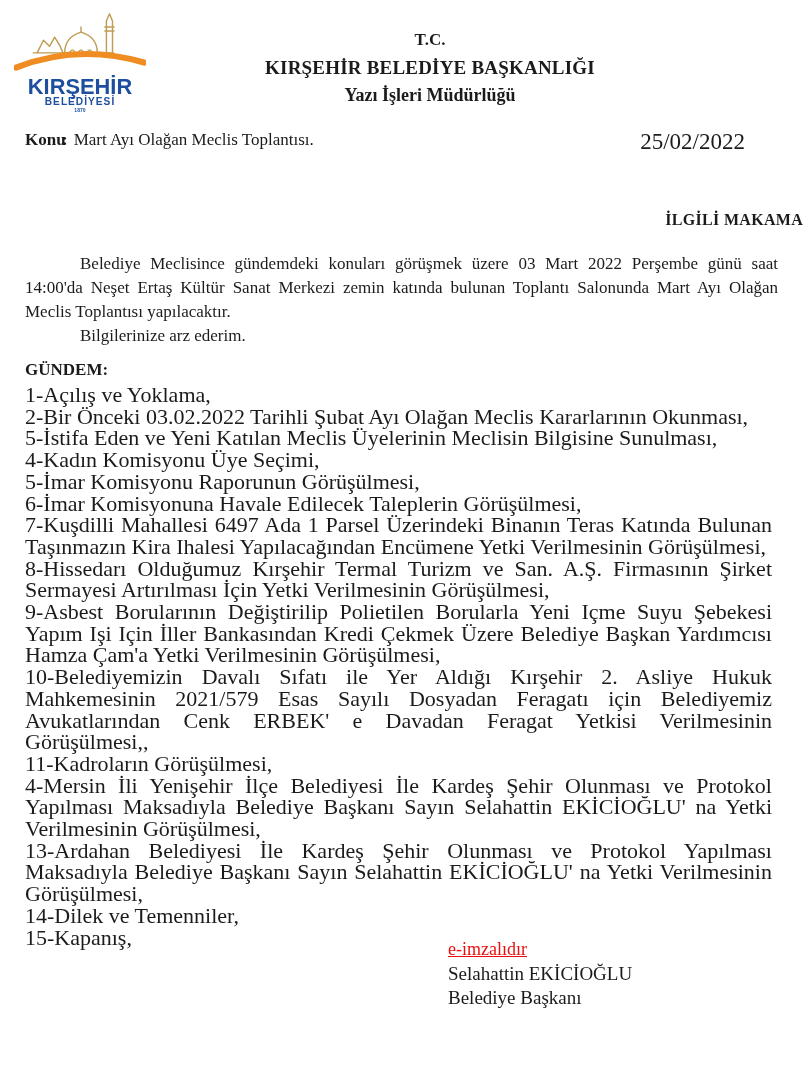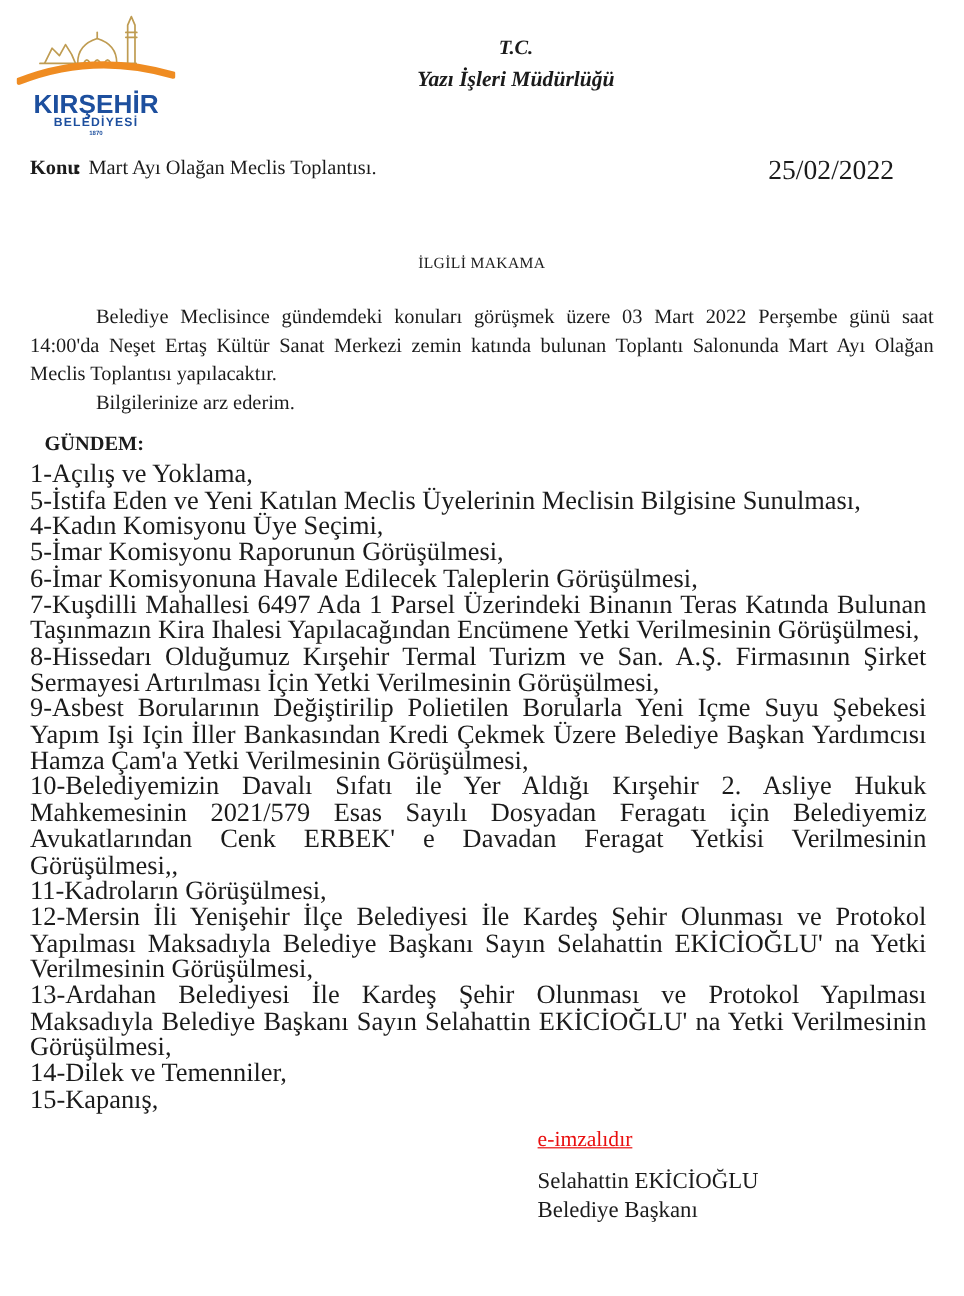--- a/index.html
+++ b/index.html
@@ -5,46 +5,46 @@
   html,body { margin:0; padding:0; background:#ffffff; }
   .page {
     position:relative; width:803px; height:1080px; background:#ffffff;
     font-family:"Liberation Serif", serif; color:#1b1b1b; overflow:hidden;
   }
 
   
   .logo { position:absolute; left:14px; top:6px; width:132px; height:108px; }
 
   
-  .header { position:absolute; left:60px; right:3px; top:30px; text-align:center; font-weight:bold;font-style:italic; }
+  .header { position:absolute; left:60px; right:3px; top:30px; text-align:center; font-weight:bold; }
   .header .tc   { font-size:17px; }
   .header .org  { font-size:19px; margin-top:7px; letter-spacing:0.2px; }
   .header .dept { font-size:18px; margin-top:6px; }
 
   
   .meta { position:absolute; left:25px; top:127px; font-size:17px; line-height:25px; }
   .meta-label { display:inline-block; width:37px; font-weight:bold; }
   .meta-colon { font-weight:bold; padding-right:6px; }
   .date { position:absolute; top:129px; right:58px; font-size:23px; }
 
-  .salutation { position:absolute; left:0; right:0; top:211px; text-align:center;
-                font-weight:normal; font-size:13px; letter-spacing:0.3px; }
+  .salutation { position:absolute; left:0; right:0; top:211px; text-align:right;
+                font-weight:bold; font-size:16px; letter-spacing:0.3px; }
 
   .bodytext { position:absolute; left:25px; right:25px; top:252px;
               font-size:17px; line-height:24px; text-align:justify; }
   .bodytext .para { text-indent:55px; }
   .bodytext .closing { padding-left:55px; }
 
-  .gundem-title { position:absolute; left:37px; top:360px; font-weight:bold; font-size:17px; }
+  .gundem-title { position:absolute; left:25px; top:360px; font-weight:bold; font-size:17px; }
   .agenda { position:absolute; left:25px; right:31px; top:384px;
             font-size:22px; line-height:21.7px; text-align:justify; }
 
   .signature { position:absolute; left:448px; top:939px; width:302px; text-align:left; }
   .sig-esign { color:#e90f0f; text-decoration:underline; font-size:18px; }
-  .sig-name  { font-size:19px; margin-top:14px; }
+  .sig-name  { font-size:19px; margin-top:3px; }
   .sig-title { font-size:19px; margin-top:2px; }
 
   .logo text { font-family:"Liberation Sans", sans-serif; font-weight:bold; }
 </style>
 </head>
 <body>
 
 <div class="page">
 
   <svg class="logo" viewBox="0 0 130 105">
@@ -66,50 +66,52 @@
     </g>
 
     <path d="M 2,60 Q 63,36 128,55" stroke="#ef8c22" stroke-width="6" fill="none" stroke-linecap="round"></path>
     <text x="65" y="86" text-anchor="middle" font-size="21.5" fill="#1d4f9e">KIRŞEHİR</text>
     <text x="65" y="97" text-anchor="middle" font-size="10" letter-spacing="1" fill="#1d4f9e">BELEDİYESİ</text>
     <text x="65" y="104" text-anchor="middle" font-size="5" fill="#1d4f9e">1870</text>
   </svg>
 
   <div class="header">
     <div class="tc">T.C.</div>
+    <div class="org">KIRŞEHİR BELEDİYE BAŞKANLIĞI</div>
     <div class="dept">Yazı İşleri Müdürlüğü</div>
   </div>
 
   <div class="meta">
     <div>
       <span class="meta-label">Konu</span><span class="meta-colon">:</span><span>Mart Ayı Olağan Meclis Toplantısı.</span>
     </div>
   </div>
   <div class="date">25/02/2022</div>
 
   <div class="salutation">İLGİLİ MAKAMA</div>
 
   <div class="bodytext">
     <div class="para">Belediye Meclisince gündemdeki konuları görüşmek üzere 03 Mart 2022 Perşembe günü saat 14:00'da Neşet Ertaş Kültür Sanat Merkezi zemin katında bulunan Toplantı Salonunda Mart Ayı Olağan Meclis Toplantısı yapılacaktır.</div>
     <div class="closing">Bilgilerinize arz ederim.</div>
   </div>
 
   <div class="gundem-title">GÜNDEM:</div>
   <div class="agenda">
     <div>1-Açılış ve Yoklama,</div>
+    <div>2-Bir Önceki 03.02.2022 Tarihli Şubat Ayı Olağan Meclis Kararlarının Okunması,</div>
     <div>5-İstifa Eden ve Yeni Katılan Meclis Üyelerinin Meclisin Bilgisine Sunulması,</div>
     <div>4-Kadın Komisyonu Üye Seçimi,</div>
     <div>5-İmar Komisyonu Raporunun Görüşülmesi,</div>
     <div>6-İmar Komisyonuna Havale Edilecek Taleplerin Görüşülmesi,</div>
     <div>7-Kuşdilli Mahallesi 6497 Ada 1 Parsel Üzerindeki Binanın Teras Katında Bulunan Taşınmazın Kira Ihalesi Yapılacağından Encümene Yetki Verilmesinin Görüşülmesi,</div>
     <div>8-Hissedarı Olduğumuz Kırşehir Termal Turizm ve San. A.Ş. Firmasının Şirket Sermayesi Artırılması İçin Yetki Verilmesinin Görüşülmesi,</div>
     <div>9-Asbest Borularının Değiştirilip Polietilen Borularla Yeni Içme Suyu Şebekesi Yapım Işi Için İller Bankasından Kredi Çekmek Üzere Belediye Başkan Yardımcısı Hamza Çam'a Yetki Verilmesinin Görüşülmesi,</div>
     <div>10-Belediyemizin Davalı Sıfatı ile Yer Aldığı Kırşehir 2. Asliye Hukuk Mahkemesinin 2021/579 Esas Sayılı Dosyadan Feragatı için Belediyemiz Avukatlarından Cenk ERBEK' e Davadan Feragat Yetkisi Verilmesinin Görüşülmesi,,</div>
     <div>11-Kadroların Görüşülmesi,</div>
-    <div>12-Mersin İli Yenişehir İlçe Belediyesi İle Kardeş Şehir Olunması ve Protokol Yapılması Maksadıyla Belediye Başkanı Sayın Selahattin EKİCİOĞLU' na Yetki Verilmesinin Görüşülmesi,</div>
+    <div>4-Mersin İli Yenişehir İlçe Belediyesi İle Kardeş Şehir Olunması ve Protokol Yapılması Maksadıyla Belediye Başkanı Sayın Selahattin EKİCİOĞLU' na Yetki Verilmesinin Görüşülmesi,</div>
     <div>13-Ardahan Belediyesi İle Kardeş Şehir Olunması ve Protokol Yapılması Maksadıyla Belediye Başkanı Sayın Selahattin EKİCİOĞLU' na Yetki Verilmesinin Görüşülmesi,</div>
     <div>14-Dilek ve Temenniler,</div>
     <div>15-Kapanış,</div>
   </div>
 
   <div class="signature">
     <div class="sig-esign">e-imzalıdır</div>
     <div class="sig-name">Selahattin EKİCİOĞLU</div>
     <div class="sig-title">Belediye Başkanı</div>
   </div>

